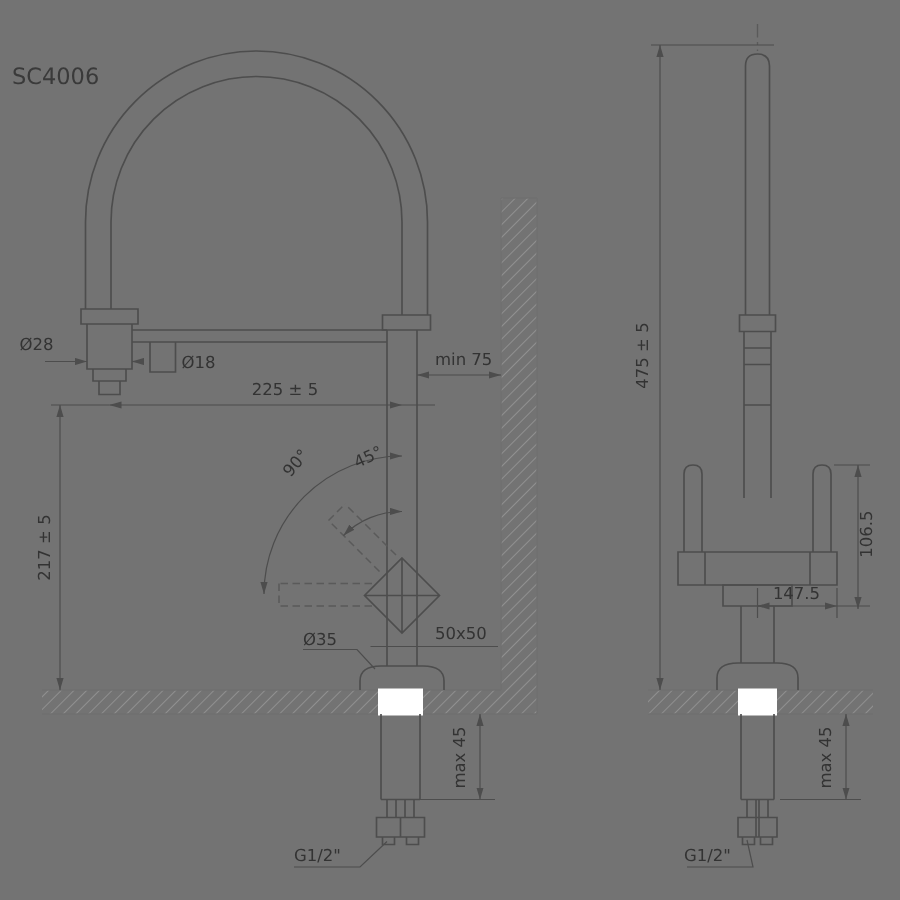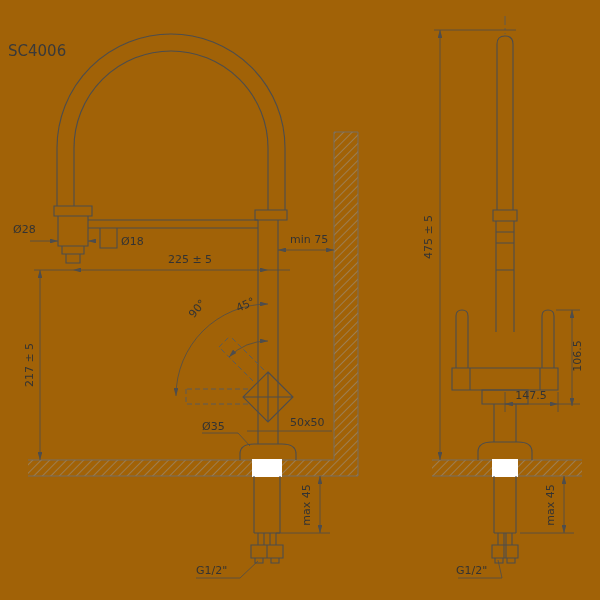--- a/index.html
+++ b/index.html
@@ -1,16 +1,16 @@
 <!DOCTYPE html>
 <html><head>
 <meta charset="utf-8">
 <style>
   html,body{margin:0;padding:0;background:#fff;}
-  .page{width:600px;height:600px;background:#a16207;position:relative;overflow:hidden;
+  .page{width:600px;height:600px;background:#737373;position:relative;overflow:hidden;
         font-family:"DejaVu Sans",sans-serif;text-decoration:underline;}
   svg{display:block;}
   .draw{fill:none;stroke:#4d4d4d;stroke-width:1.1;}
   .dash{fill:none;stroke:#5a5a5a;stroke-width:1;stroke-dasharray:5 3;}
   .cline{fill:none;stroke:#5a5a5a;stroke-width:0.9;stroke-dasharray:9 3 2 3;}
   .dim{fill:none;stroke:#4d4d4d;stroke-width:0.8;}
   .edge{fill:none;stroke:#707070;stroke-width:0.9;}
   text{font-family:"DejaVu Sans",sans-serif;font-size:11px;fill:#333;}
   .title{font-size:15px;fill:#3a3a3a;}
 </style>

